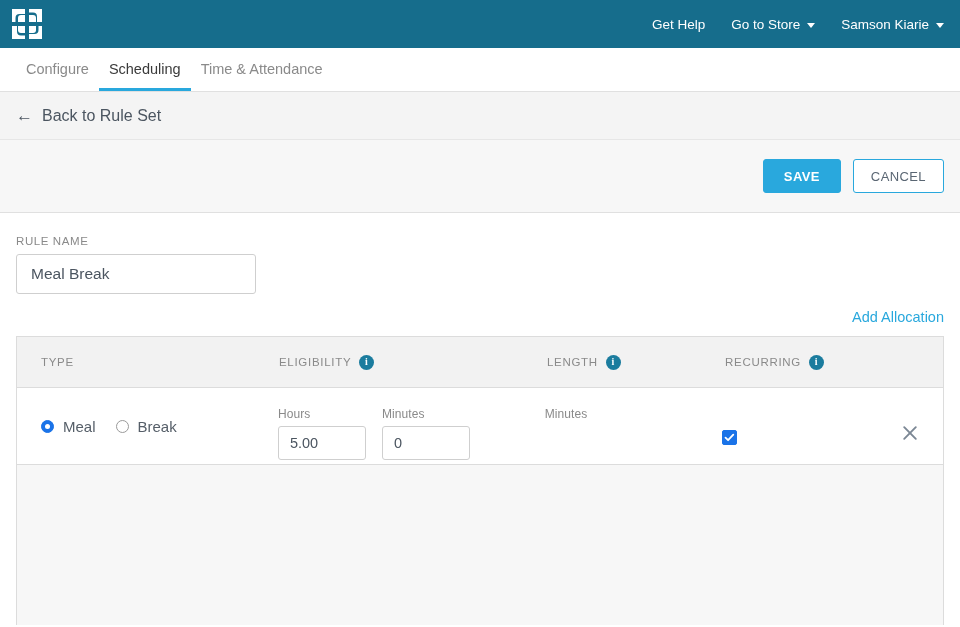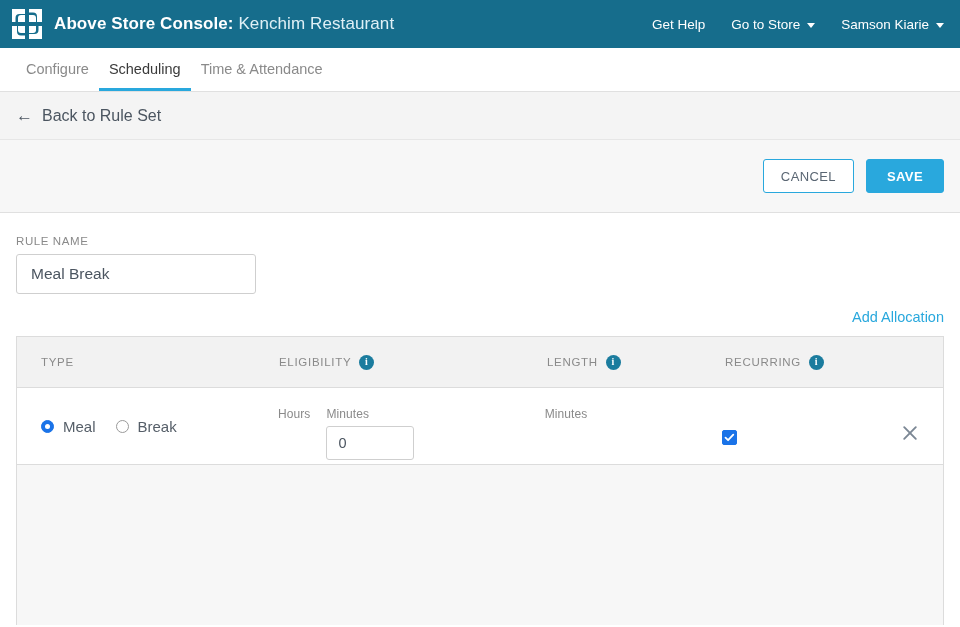--- a/index.html
+++ b/index.html
@@ -342,24 +342,20 @@
         <path d="M11 8 h4 v7 h-7 v-4 a3 3 0 0 1 3 -3 Z"></path>
         <path d="M32 2 v13 h-5 V9.5 a4 4 0 0 0 -4 -4 H19 V2 Z"></path>
         <path d="M26 11 v4 h-7 V8 h4 a3 3 0 0 1 3 3 Z"></path>
         <path d="M2 32 V19 h5 v5.5 a4 4 0 0 0 4 4 H15 V32 Z"></path>
         <path d="M8 23 v-4 h7 v7 h-4 a3 3 0 0 1 -3 -3 Z"></path>
         <path d="M32 32 H19 v-5 h5.5 a4 4 0 0 0 4 -4 V19 H32 Z"></path>
         <path d="M23 26 h-4 v-7 h7 v4 a3 3 0 0 1 -3 3 Z"></path>
       </g>
     </svg>
   </span>
-  <div class="brand">
-    <span class="strong">Above Store Console:</span>
-    <span class="light">Kenchim Restaurant</span>
-  </div>
   <div class="topnav">
     <span class="navitem">
       <span>Get Help</span>
     </span>
     <span class="navitem">
       <span>Go to Store</span>
       <i class="caret"></i>
     </span>
     <span class="navitem">
       <span>Samson Kiarie</span>
@@ -376,22 +372,22 @@
 
 <div class="backbar">
   <span class="backlink">
     <span class="arrow-left">←</span>
     <span>Back to Rule Set</span>
   </span>
 </div>
 
 <div class="pagehead">
   <div class="headbtns">
+    <button class="btn btn-save">SAVE</button>
     <button class="btn btn-cancel">CANCEL</button>
-    <button class="btn btn-save">SAVE</button>
   </div>
 </div>
 
 <div class="content">
 
   <div class="field-label">RULE NAME</div>
   <input class="text-input" type="text" value="Meal Break" style="">
 
   <div class="alloc-row">
     <span class="link">Add Allocation</span>
@@ -430,20 +426,21 @@
             <span class="radio"></span>
             <span>Break</span>
           </label>
         </div>
       </div>
 
       <div class="c-elig">
         <div class="subfields">
           <div class="subfield">
             <span class="sublabel">Hours</span>
+            <input class="num-input" type="text" value="5.00" style="">
           </div>
           <div class="subfield">
             <span class="sublabel">Minutes</span>
             <input class="num-input" type="text" value="0" style="">
           </div>
         </div>
       </div>
 
       <div class="c-length">
         <div class="subfields">

